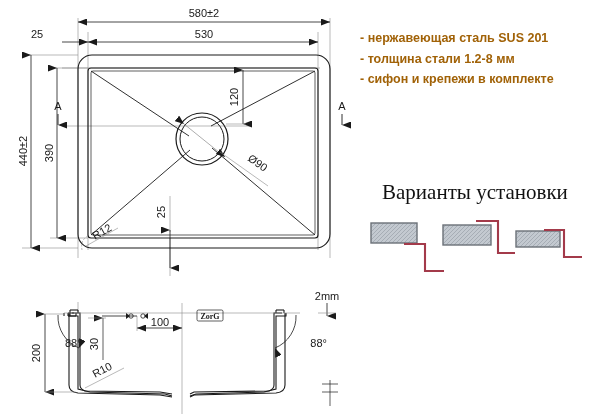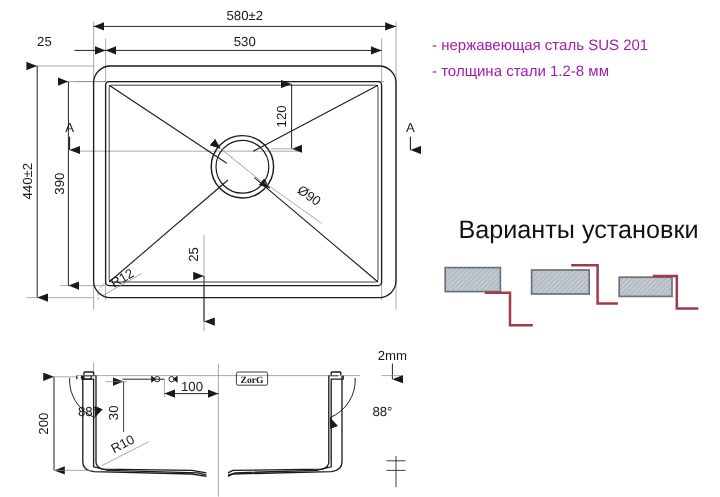--- a/index.html
+++ b/index.html
@@ -4,24 +4,24 @@
 <style>
   html,body{margin:0;padding:0;background:#ffffff;}
   body{width:600px;height:414px;overflow:hidden;
        font-family:"Liberation Sans",sans-serif;color:#1a1a1a;}
   #root{position:relative;width:600px;height:414px;background:#fff;border-radius:16px;}
   svg{display:block;}
   .dimtxt{font-family:"Liberation Sans",sans-serif;font-size:11px;fill:#1a1a1a;}
   .dimtxt-xs{font-family:"Liberation Sans",sans-serif;font-size:7px;fill:#1a1a1a;}
   .spec-list{position:absolute;left:360px;top:32px;width:238px;}
   .spec-item{font-family:"Liberation Sans",sans-serif;font-size:12.5px;
-             font-weight:normal;color:#a21caf;line-height:1.0;margin-bottom:8px;
+             font-weight:bold;color:#a16207;line-height:1.0;margin-bottom:8px;
              white-space:nowrap;}
   .variants-title{position:absolute;left:382px;top:180px;
-             font-family:Liberation Sans, sans-serif;font-size:21px;
+             font-family:Liberation Serif, serif;font-size:21px;
              color:#111;white-space:nowrap;}
   .variants-row{position:absolute;left:368px;top:215px;width:232px;height:60px;}
 </style>
 </head>
 <body>
 
 <div id="root">
 
   <svg width="360" height="414" viewBox="0 0 360 414" style="position:absolute;left:0;top:0;">
 
@@ -218,20 +218,21 @@
     <g>
       <rect x="197" y="310" width="26" height="11" rx="1.5" fill="none" stroke="#1a1a1a" stroke-width="0.7"></rect>
       <text x="210" y="319" text-anchor="middle" font-size="8" font-family="Liberation Serif, serif" font-weight="bold" fill="#1a1a1a">ZorG</text>
     </g>
 
   </svg>
 
   <div class="spec-list">
     <div class="spec-item">- нержавеющая сталь SUS 201</div>
     <div class="spec-item">- толщина стали 1.2-8 мм</div>
+    <div class="spec-item">- сифон и крепежи в комплекте</div>
   </div>
 
   <div class="variants-title">Варианты установки</div>
 
   <div class="variants-row">
     <svg width="232" height="60" viewBox="0 0 232 60">
       <defs>
         <pattern id="hatch" width="4" height="4" patternUnits="userSpaceOnUse">
           <rect width="4" height="4" fill="#c3c9d0"></rect>
           <path d="M0,4 l4,-4 M-1,1 l2,-2 M3,5 l2,-2" stroke="#9aa1a9" stroke-width="0.7"></path>

